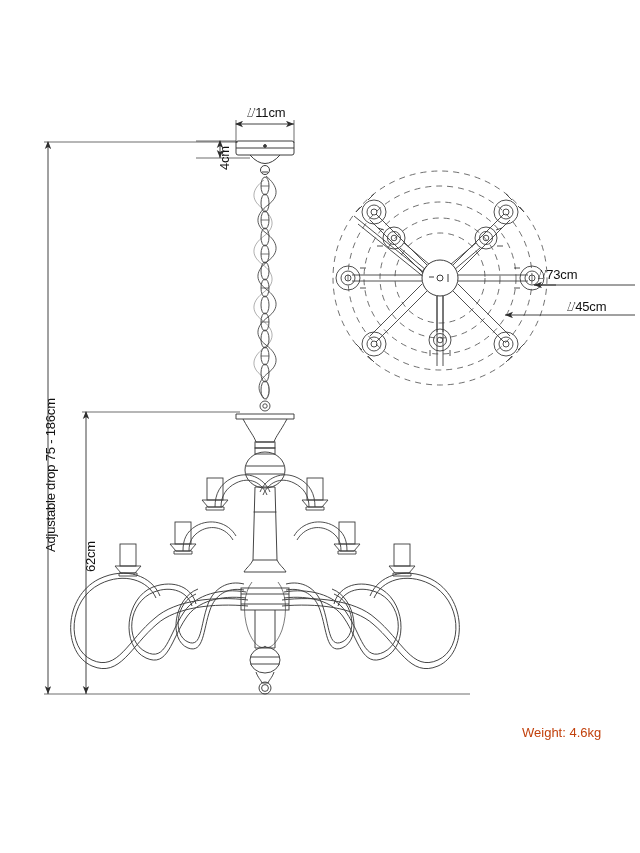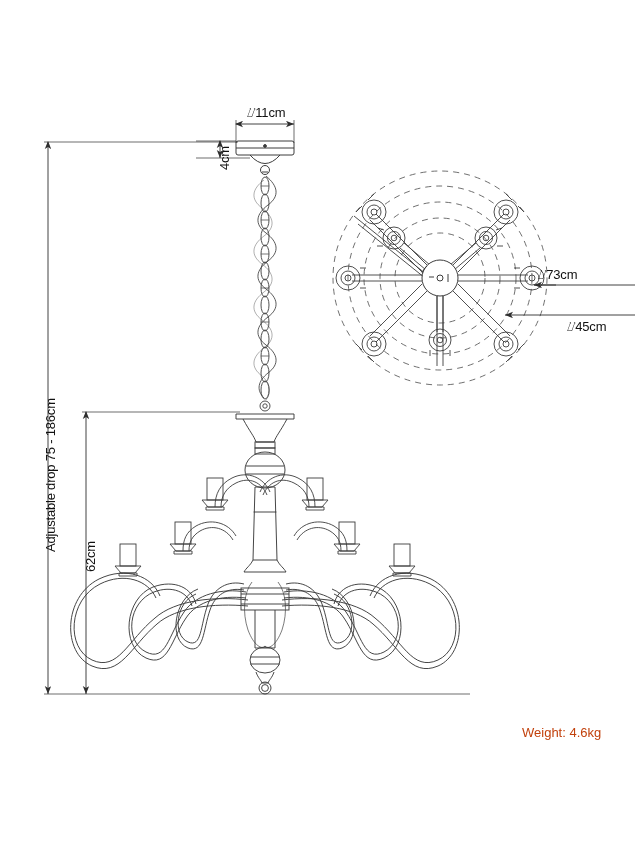--- a/index.html
+++ b/index.html
@@ -350,17 +350,17 @@
   <div class="lbl" style="left:247px;top:106px;">⌰11cm</div>
 
   <div class="lbl vert" style="left:218px;top:170px;">4cm</div>
 
   <div class="lbl vert" style="left:44px;top:552px;font-size:13px;">Adjustable drop 75 - 186cm</div>
 
   <div class="lbl vert" style="left:84px;top:572px;">62cm</div>
 
   <div class="lbl" style="left:538px;top:268px;">⌰73cm</div>
 
-  <div class="lbl" style="left:567px;top:300px;margin-top:20px;">⌰45cm</div>
+  <div class="lbl" style="left:567px;top:300px;">⌰45cm</div>
 
   <div class="weight" style="left:522px;top:725px;">Weight: 4.6kg</div>
 
 </div>
 
 </body></html>

